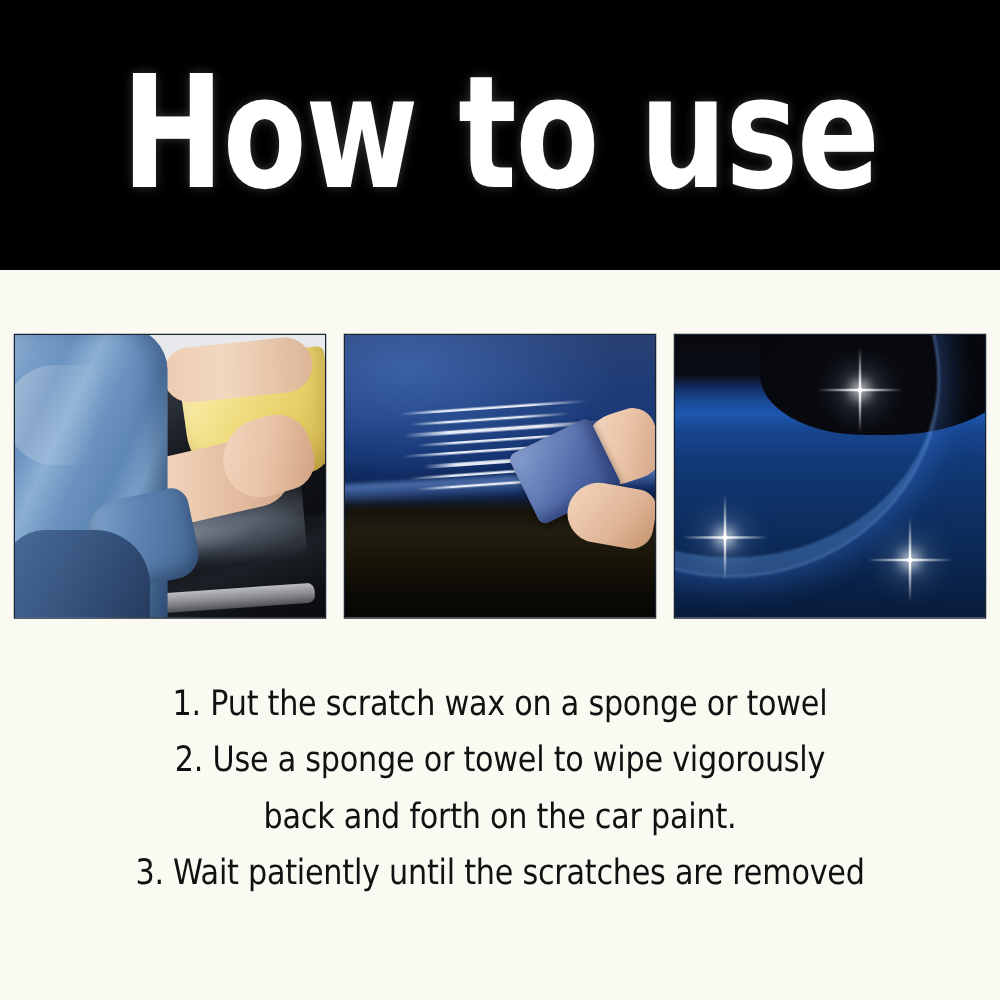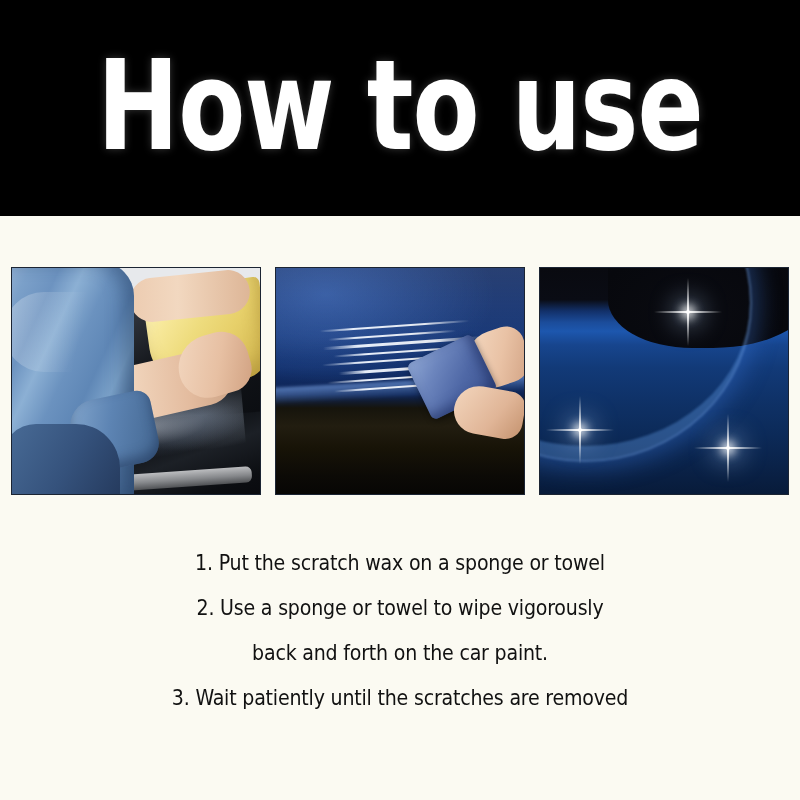--- a/index.html
+++ b/index.html
@@ -314,21 +314,21 @@
 
   
   .instructions {
     position: absolute;
     left: 0;
     top: 540px;
     width: 800px;
     text-align: center;
     color: #111111;
     font-family: "Liberation Sans Narrow", "DejaVu Sans Condensed", "Liberation Sans", sans-serif;
-    font-size: 22px;
+    font-size: 28px;
     line-height: 45px;
     letter-spacing: -0.2px;
   }
   .instructions .line {
     display: block;
     white-space: nowrap;
     transform: scaleX(0.96);
   }
 </style>
 </head>

